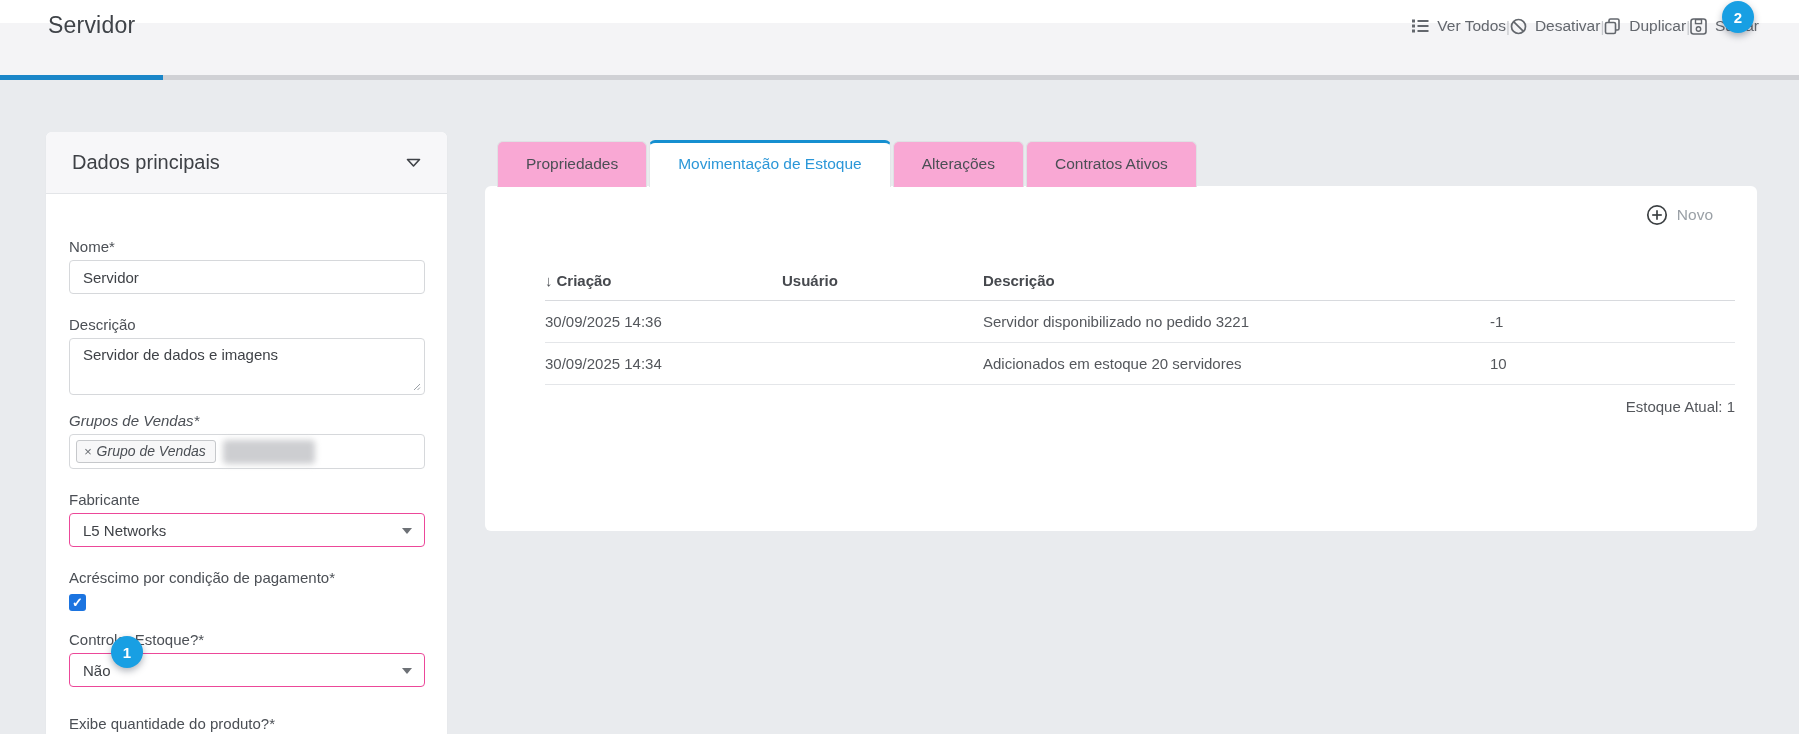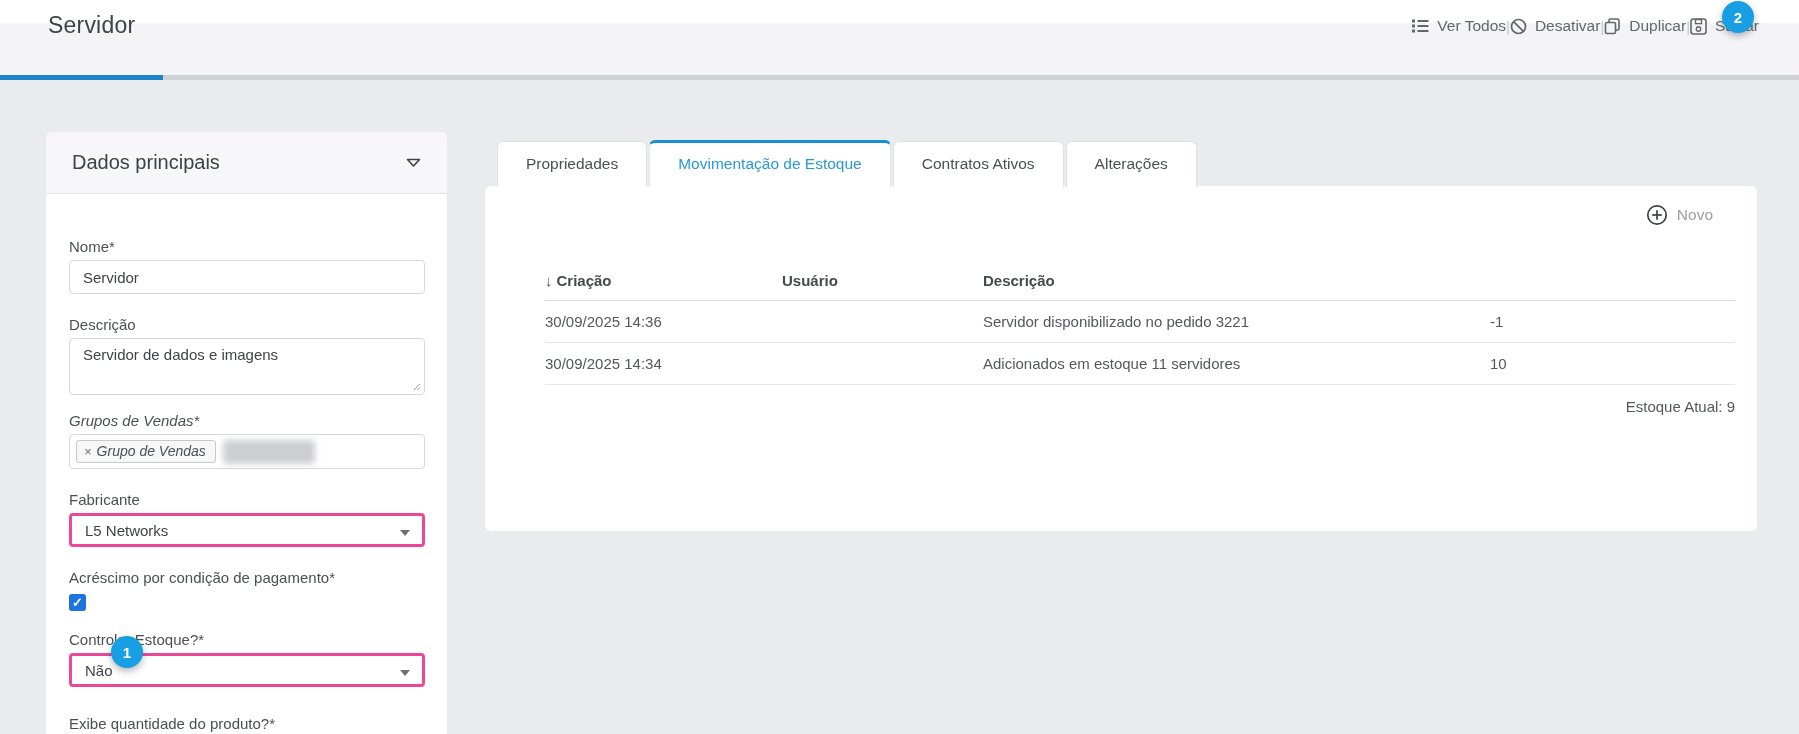--- a/index.html
+++ b/index.html
@@ -33,38 +33,38 @@
     display:flex; align-items:center; justify-content:space-between; padding:8px 26px;gap:44px; }
   .sidebar-title { font-size:20px; color:#3e4146; }
   .collapse-chev { cursor:pointer; display:flex; }
   .sidebar-body { padding:44px 22px 0 23px; }
   .field-label { font-size:15px; color:#4b4f55; margin-bottom:5px; }
   .input-box { height:34px; border:1px solid #d6d8db; border-radius:4px; background:#fff; display:flex;
     align-items:center; padding:0 13px; font-size:15px; color:#3f4247; }
   .textarea-box { height:57px; border:1px solid #d6d8db; border-radius:4px; background:#fff;
     padding:7px 13px; font-size:15px; color:#3f4247; position:relative; }
   .resize-handle { position:absolute; right:3px; bottom:3px; }
-  .select-box { height:34px; border:3px solid #ec4899; border-radius:4px; background:#fff; display:flex;
+  .select-box { height:34px; border:1px solid #ec4899; border-radius:4px; background:#fff; display:flex;
     align-items:center; padding:0 13px; font-size:15px; color:#3f4247; position:relative; cursor:pointer; }
   .select-chev { position:absolute; right:12px; top:14px; width:0; height:0;
     border-left:5px solid transparent; border-right:5px solid transparent; border-top:6px solid #6d7176; }
   .tags-box { min-height:35px; border:1px solid #d6d8db; border-radius:4px; background:#fff; display:flex;
     align-items:center; padding:4px 6px; gap:7px; }
   .tag-chip { border:1px solid #c6c8cb; background:#f7f7f8; border-radius:3px; padding:2px 9px 3px 7px;
     font-size:14px; color:#4b4f55; display:flex; align-items:center; gap:5px; }
   .tag-x { color:#6a6e73; cursor:pointer; font-size:13px; }
   .blur-blob { background:#c7c8cb; border-radius:9px; filter:blur(3px); }
   .tag-blob { width:92px; height:24px; border-radius:4px; background:#cdced1; }
   .checkbox { width:17px; height:17px; background:#1b74e0; border-radius:3px; display:flex; align-items:center;
     justify-content:center; color:#fff; font-size:13px; font-weight:bold; cursor:pointer; line-height:1; }
   .fgap22 { margin-top:22px; } .fgap17 { margin-top:17px;font-style:italic; } .fgap20 { margin-top:20px; } .fgap28 { margin-top:28px; }
 
   
   .tabs { position:absolute; left:497px; top:140px; height:47px; display:flex; align-items:flex-end; z-index:3; }
-  .tab { height:46px; line-height:44px; padding:0 28px; background:#ffffff; border:1px solid #dfe1e4; border-bottom:none;
+  .tab { height:46px; line-height:44px; padding:0 28px; background:#f9a8d4; border:1px solid #dfe1e4; border-bottom:none;
     border-radius:6px 6px 0 0; margin-right:2px; font-size:15.5px; color:#4b4f55; cursor:pointer; white-space:nowrap; }
   .tab.active { height:47px; background:#ffffff; border:1px solid #e4e6e9; border-bottom:none;
     border-top:3px solid #158fd0; color:#2b97d8; line-height:42px; }
   .main-panel { position:absolute; left:485px; top:186px; width:1272px; height:345px; background:#fff;
     border-radius:6px; z-index:1; }
   .novo-btn { position:absolute; top:18px; right:44px; display:flex; align-items:center; gap:9px; cursor:pointer; }
   .novo-label { font-size:15.5px; color:#9aa0a6; }
 
   
   .stock-table { position:absolute; left:60px; top:84px; width:1190px; }
@@ -209,22 +209,22 @@
         <div class="field-label">Exibe quantidade do produto?*</div>
 
       </div>
 
     </div>
   </div>
 
   <div class="tabs">
     <div class="tab">Propriedades</div>
     <div class="tab active">Movimentação de Estoque</div>
+    <div class="tab">Alterações</div>
     <div class="tab">Contratos Ativos</div>
-    <div class="tab">Alterações</div>
   </div>
 
   <div class="main-panel">
 
     <div class="novo-btn">
       <span>
         <svg width="22" height="22" viewBox="0 0 22 22">
             <circle cx="11" cy="11" r="9.2" fill="none" stroke="#3c4043" stroke-width="1.7"></circle>
             <line x1="11" y1="6.2" x2="11" y2="15.8" stroke="#3c4043" stroke-width="1.7"></line>
             <line x1="6.2" y1="11" x2="15.8" y2="11" stroke="#3c4043" stroke-width="1.7"></line>
@@ -245,22 +245,22 @@
       <div class="t-grid t-row">
         <div>30/09/2025 14:36</div>
         <div><span class="blur-blob user-blob"></span></div>
         <div>Servidor disponibilizado no pedido 3221</div>
         <div>-1</div>
       </div>
 
       <div class="t-grid t-row">
         <div>30/09/2025 14:34</div>
         <div><span class="blur-blob user-blob"></span></div>
-        <div>Adicionados em estoque 11 servidores</div>
+        <div>Adicionados em estoque 20 servidores</div>
         <div>10</div>
       </div>
 
-      <div class="stock-footer">Estoque Atual: 9</div>
+      <div class="stock-footer">Estoque Atual: 1</div>
     </div>
 
   </div>
 
 </div>
 
 </body></html>

